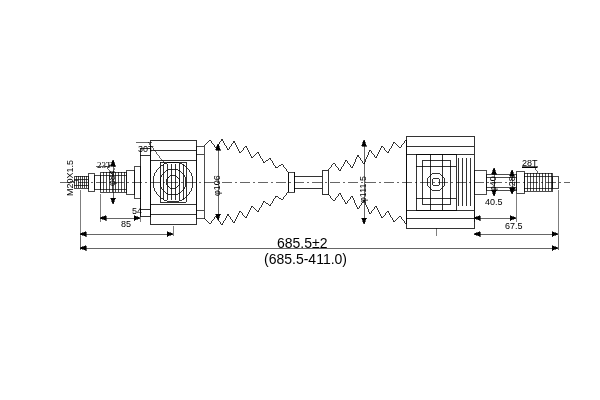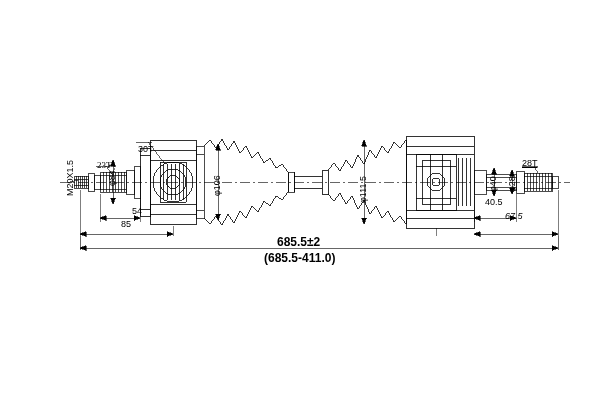--- a/index.html
+++ b/index.html
@@ -27,21 +27,21 @@
     font-family: "Liberation Sans", sans-serif;
     font-size: 9px;
     color: #000000;
     white-space: nowrap;
     line-height: 1;
   }
   .lbl.vert {
     transform-origin: 0 0;
     transform: rotate(-90deg);
   }
-  .lbl.big { font-size: 12px; font-weight: bold; }
+  .lbl.big { font-size: 14px; }
 </style>
 </head>
 <body>
 
 <div id="root">
 
   <svg id="drawing" viewBox="0 0 600 400">
     <g stroke="#000000" fill="none" stroke-width="0.8" shape-rendering="crispEdges">
 
       <g stroke-width="0.7">
@@ -287,17 +287,17 @@
   <div class="lbl vert" style="left:108px; top:186px;">φ84.1</div>
   <div class="lbl" style="left:138px; top:132px;margin-top:13px;">30T</div>
   <div class="lbl" style="left:116px; top:207px;padding-left:16px;">54</div>
   <div class="lbl" style="left:121px; top:220px;">85</div>
   <div class="lbl vert" style="left:213px; top:196px;">φ106</div>
   <div class="lbl vert" style="left:359px; top:203px;">φ111.5</div>
   <div class="lbl vert" style="left:489px; top:192px;">φ40</div>
   <div class="lbl vert" style="left:508px; top:192px;">φ28</div>
   <div class="lbl" style="left:522px; top:159px;text-decoration:underline;">28T</div>
   <div class="lbl" style="left:485px; top:198px;">40.5</div>
-  <div class="lbl" style="left:505px; top:212px;font-style:italic;">67.5</div>
+  <div class="lbl" style="left:505px; top:222px;">67.5</div>
   <div class="lbl big" style="left:277px; top:236px;">685.5±2</div>
   <div class="lbl big" style="left:264px; top:252px;">(685.5-411.0)</div>
 
 </div>
 
 </body></html>

